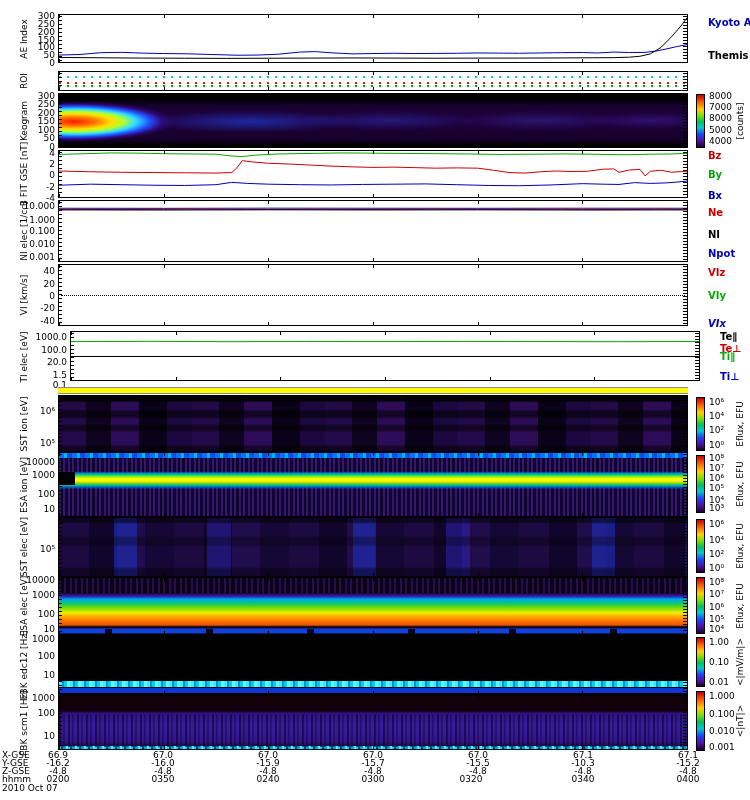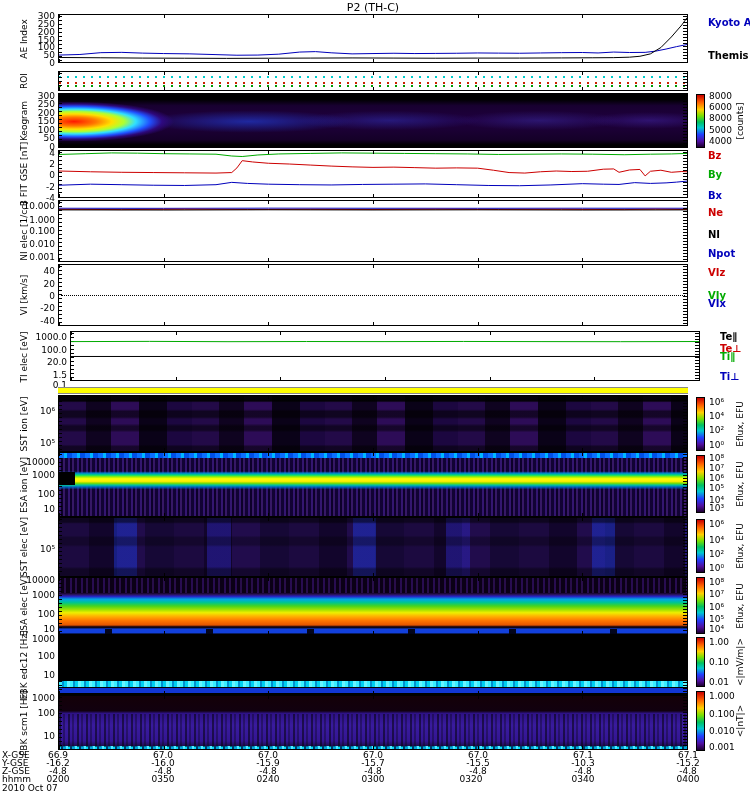--- a/index.html
+++ b/index.html
@@ -86,21 +86,20 @@
       repeating-linear-gradient(90deg,#00dcff 0 2px,#003a6a 2px 4px,#00a6dc 4px 7px,#54ecff 7px 9px),
       linear-gradient(180deg,#140008 0%,#11000f 28%,#2e1286 33%,#391b9e 55%,#331593 85%,#200f58 93%,#090428 100%);
     background-size:100% 33px,100% 4px,100% 100%;
     background-position:0 18px,0 50px,0 0;
     background-repeat:repeat-x,repeat-x,no-repeat;}
 </style>
 </head>
 <body>
 
 <div id="fig">
-  <div class="title">P2 (TH-C)</div>
 
   <div class="panel" style="top:14px;height:49px;">
     <svg viewBox="0 0 630 47" preserveAspectRatio="none">
         <polyline points="0.0,40.07 21.0,39.47 42.0,37.66 63.0,37.36 84.0,38.11 105.0,38.56 131.3,38.87 157.5,39.62 178.5,40.22 199.5,40.07 220.5,39.17 241.5,37.06 257.3,36.61 273.0,37.81 294.0,38.87 315.0,38.56 336.0,38.26 357.0,38.56 378.0,38.41 399.0,38.26 420.0,37.96 441.0,38.11 462.0,38.26 483.0,37.96 504.0,37.66 525.0,37.51 540.8,37.96 556.5,37.06 572.3,37.51 588.0,37.36 598.5,36.15 609.0,34.04 619.5,31.63 630.0,29.53" fill="none" stroke="#0000bb" stroke-width="1" vector-effect="non-scaling-stroke"></polyline>
         <polyline points="0.0,42.48 42.0,42.78 84.0,43.08 126.0,43.23 168.0,43.38 210.0,43.23 252.0,43.08 294.0,42.93 336.0,43.08 378.0,43.23 420.0,43.08 462.0,43.08 504.0,42.93 535.5,42.78 556.5,42.63 572.3,42.18 582.8,41.28 593.3,38.87 603.8,32.54 614.3,21.99 624.8,9.94 630.0,2.71" fill="none" stroke="#000000" stroke-width="1" vector-effect="non-scaling-stroke"></polyline>
       </svg>
   <span class="ytick" style="top: 0.98px;">300</span>
       <span class="ytick" style="top: 8.82px;">250</span>
       <span class="ytick" style="top: 16.66px;">200</span>
       <span class="ytick" style="top: 24.5px;">150</span>
@@ -228,21 +227,21 @@
 
   <div class="panel" style="top:264px;height:62px;">
     <div class="dotline"></div>
   <span class="ytick" style="top: 6.2px;">40</span>
       <span class="ytick" style="top: 18.6px;">20</span>
       <span class="ytick" style="top: 31px;">0</span>
       <span class="ytick" style="top: 43.4px;">-20</span>
       <span class="ytick" style="top: 55.8px;">-40</span>
       <span class="rlabel" style="color: rgb(204, 0, 0); top: 8.06px;">VIz</span>
       <span class="rlabel" style="color: rgb(0, 170, 0); top: 31px;">VIy</span>
-      <span class="rlabel" style="color: rgb(0, 0, 187); top: 39px;">VIx</span>
+      <span class="rlabel" style="color: rgb(0, 0, 187); top: 59px; font-style: italic;">VIx</span>
       <div class="xtick" style="left: 0%; bottom: 0px;"></div>
       <div class="xtick" style="left: 0%; top: 0px;"></div>
       <div class="xtick" style="left: 16.6667%; bottom: 0px;"></div>
       <div class="xtick" style="left: 16.6667%; top: 0px;"></div>
       <div class="xtick" style="left: 33.3333%; bottom: 0px;"></div>
       <div class="xtick" style="left: 33.3333%; top: 0px;"></div>
       <div class="xtick" style="left: 50%; bottom: 0px;"></div>
       <div class="xtick" style="left: 50%; top: 0px;"></div>
       <div class="xtick" style="left: 66.6667%; bottom: 0px;"></div>
       <div class="xtick" style="left: 66.6667%; top: 0px;"></div>
@@ -418,21 +417,21 @@
     <div class="leftlabel" style="left: 24px; top: 231px;">NI elec [1/cc]</div>
     <div class="leftlabel" style="left: 24px; top: 295px;">VI [km/s]</div>
     <div class="leftlabel" style="left: 24px; top: 356.5px;">TI elec [eV]</div>
     <div class="leftlabel" style="left: 24px; top: 423.5px;">SST ion [eV]</div>
     <div class="leftlabel" style="left: 24px; top: 484.5px;">ESA ion [eV]</div>
     <div class="leftlabel" style="left: 24px; top: 547px;">SST elec [eV]</div>
     <div class="leftlabel" style="left: 24px; top: 606px;">ESA elec [eV]</div>
     <div class="leftlabel" style="left: 24px; top: 665px;">FBK edc12 [Hz]</div>
     <div class="leftlabel" style="left: 24px; top: 722.5px;">FBK scm1 [Hz]</div>
     <span class="cblabel" style="top: 95.62px;">8000</span>
-    <span class="cblabel" style="top: 106.96px;">6000</span>
+    <span class="cblabel" style="top: 106.96px;">7000</span>
     <span class="cblabel" style="top: 118.3px;">8000</span>
     <span class="cblabel" style="top: 129.64px;">5000</span>
     <span class="cblabel" style="top: 140.98px;">4000</span>
     <div class="cbunit" style="left: 740px; top: 121px;">[counts]</div>
     <span class="cblabel" style="top: 402.4px;">10⁶</span>
     <span class="cblabel" style="top: 415.9px;">10⁴</span>
     <span class="cblabel" style="top: 430.48px;">10²</span>
     <span class="cblabel" style="top: 444.52px;">10⁰</span>
     <div class="cbunit" style="left: 740px; top: 424px;">Eflux, EFU</div>
     <span class="cblabel" style="top: 457.9px;">10⁸</span>

